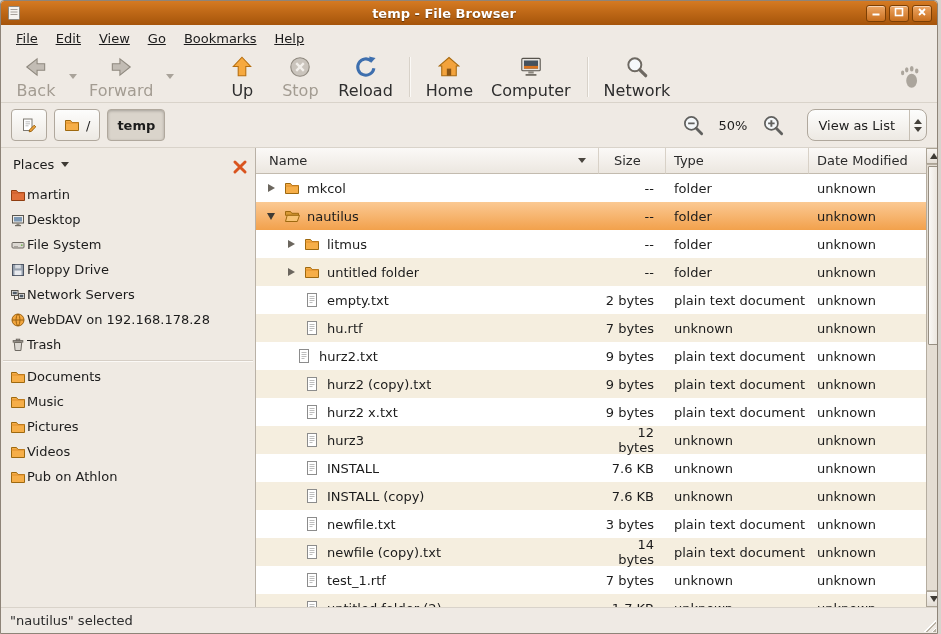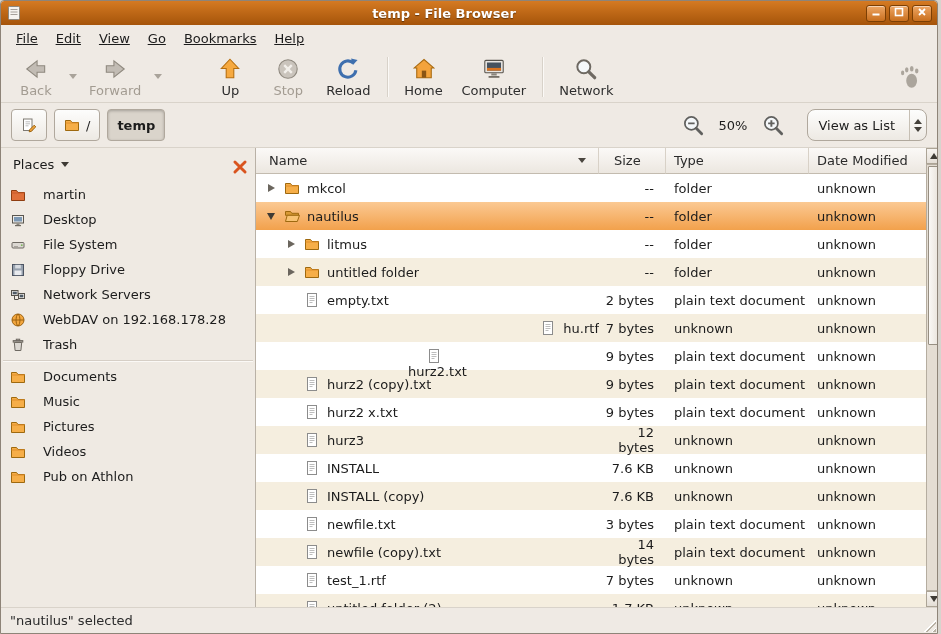--- a/index.html
+++ b/index.html
@@ -27,21 +27,21 @@
   .menubar { height:26px; display:flex; align-items:center; padding-left:6px; }
   .menu-item { padding:3px 9px; cursor:default;text-decoration:underline; }
 
   
   .toolbar { height:52px; display:flex; align-items:center; padding:2px 6px;
              border-bottom:1px solid #D9D3CA; }
   .tb-button { display:flex; flex-direction:column; align-items:center;
                justify-content:center; min-width:58px; padding:2px 9px 1px; gap:1px; }
   .tb-icon { width:26px; height:26px; }
   .tb-icon svg { width:100%; height:100%; }
-  .tb-label { font-size:13px; color:#2e2e2e; }
+  .tb-label { font-size:16px; color:#2e2e2e; }
   .tb-button.disabled .tb-label { color:#A39C92; }
   .tb-drop { width:15px; height:40px; display:flex; align-items:center; justify-content:center; }
   .tb-drop .tri { border-left:4px solid transparent; border-right:4px solid transparent;
                   border-top:5px solid #A9A39A; width:0; height:0; }
   .tb-sep { width:1px; height:40px; background:#D8D2C9; box-shadow:1px 0 0 #FBF9F6;
             margin:0 7px; flex:none; }
   .tb-gap { width:36px; flex:none; }
   .toolbar-spacer { flex:1; }
   .throbber { width:26px; height:26px; margin-right:8px; }
   .throbber svg { width:100%; height:100%; }
@@ -79,21 +79,21 @@
   .sidebar { width:255px; flex:none; background:#EFEAE3;
              border-right:1px solid #B9B1A6; display:flex; flex-direction:column; }
   .places-header { height:30px; display:flex; align-items:flex-end;
                    justify-content:space-between; padding:2px 6px 2px 4px; }
   .places-btn { display:flex; align-items:center; gap:7px; padding:4px 8px; }
   .places-tri { width:0; height:0; border-left:4px solid transparent;
                 border-right:4px solid transparent; border-top:5px solid #3E3A34; }
   .close-x { width:18px; height:18px; }
   .close-x svg { width:100%; height:100%; }
   .places-list { flex:1; padding-top:4px; overflow:hidden; }
-  .place-item { height:25px; display:flex; align-items:center; gap:17px; padding:0 6px 0 9px; }
+  .place-item { height:25px; display:flex; align-items:center; gap:1px; padding:0 6px 0 9px; }
   .place-icon { width:16px; height:16px; flex:none; }
   .place-icon svg { width:100%; height:100%; }
   .place-label { white-space:nowrap; overflow:hidden; }
   .place-sep { height:1px; background:#D6CFC6; box-shadow:0 1px 0 #FBF9F6; margin:3px 2px; }
 
   .filearea { flex:1; position:relative; background:#fff; display:flex;
               flex-direction:column; padding-right:16px; }
   .list-header { height:26px; display:flex; flex:none; }
   .hcell { border-right:1px solid #D8D1C7; border-bottom:1px solid #C3BBAF;
            background:linear-gradient(#FBF9F7,#ECE7E0); display:flex;
@@ -499,34 +499,34 @@
                   <rect x="3.5" y="1.5" width="9" height="13" fill="#FFFFFF" stroke="#8C8C8C"></rect>
                   <path d="M5.5 4.5h5M5.5 6.5h5M5.5 8.5h5M5.5 10.5h3" stroke="#BDBDBD" fill="none"></path>
                 </svg></span>
               <span class="name-label">empty.txt</span>
             </div>
             <div class="cell-size">2 bytes</div>
             <div class="cell-type">plain text document</div>
             <div class="cell-date">unknown</div>
           </div>
           <div class="row alt">
-            <div class="cell-name" style="padding-left: 28px; justify-content: flex-end;">
+            <div class="cell-name" style="padding-left: 28px;">
               <span class="expander"></span>
               <span class="file-icon"><svg viewBox="0 0 16 16">
                   <rect x="3.5" y="1.5" width="9" height="13" fill="#FFFFFF" stroke="#8C8C8C"></rect>
                   <path d="M5.5 4.5h5M5.5 6.5h5M5.5 8.5h5M5.5 10.5h3" stroke="#BDBDBD" fill="none"></path>
                 </svg></span>
               <span class="name-label">hu.rtf</span>
             </div>
             <div class="cell-size">7 bytes</div>
             <div class="cell-type">unknown</div>
             <div class="cell-date">unknown</div>
           </div>
           <div class="row">
-            <div class="cell-name" style="padding-left: 20px; flex-direction: column;">
+            <div class="cell-name" style="padding-left: 20px;">
               <span class="expander"></span>
               <span class="file-icon"><svg viewBox="0 0 16 16">
                   <rect x="3.5" y="1.5" width="9" height="13" fill="#FFFFFF" stroke="#8C8C8C"></rect>
                   <path d="M5.5 4.5h5M5.5 6.5h5M5.5 8.5h5M5.5 10.5h3" stroke="#BDBDBD" fill="none"></path>
                 </svg></span>
               <span class="name-label">hurz2.txt</span>
             </div>
             <div class="cell-size">9 bytes</div>
             <div class="cell-type">plain text document</div>
             <div class="cell-date">unknown</div>

